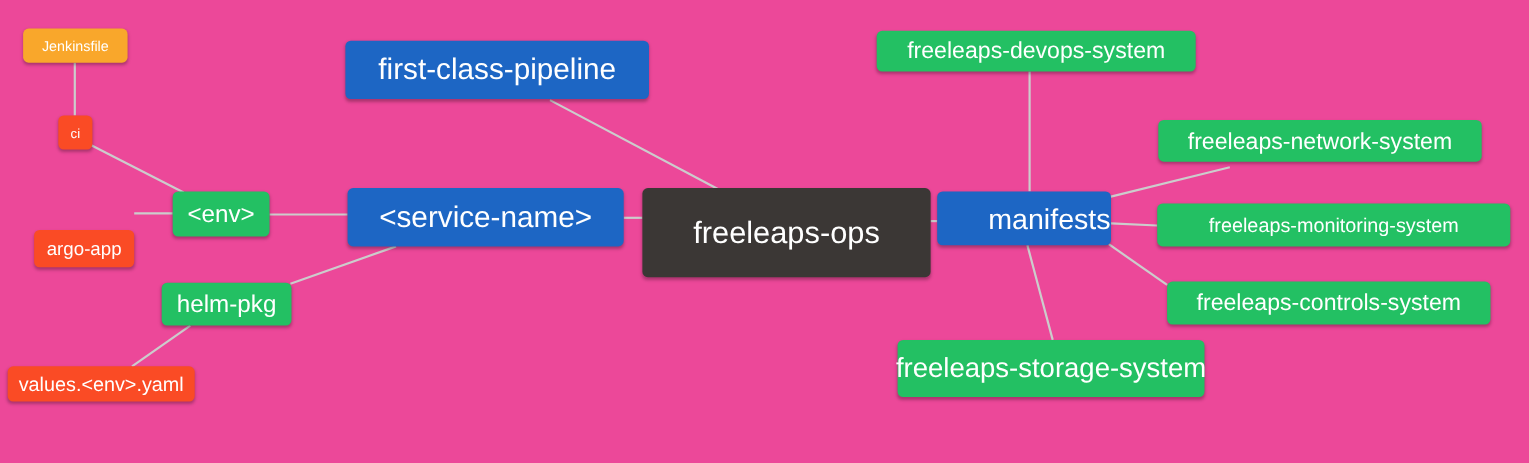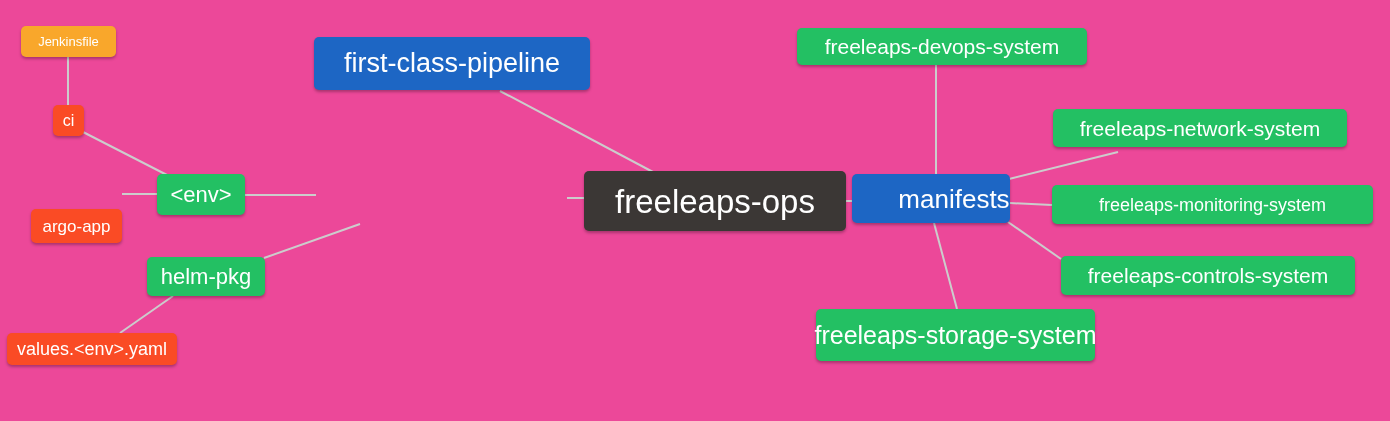--- a/index.html
+++ b/index.html
@@ -46,34 +46,35 @@
     <line x1="846" y1="201" x2="852" y2="201"></line>
     <line x1="936" y1="174" x2="936" y2="65"></line>
     <line x1="1009" y1="179" x2="1118" y2="152"></line>
     <line x1="1010" y1="203" x2="1052" y2="205"></line>
     <line x1="1008" y1="222" x2="1061" y2="259"></line>
     <line x1="934" y1="223" x2="957" y2="309"></line>
   </svg>
 
   <div class="node orange" style="left:21px;top:26px;width:95px;height:31px;font-size:13px;">Jenkinsfile</div>
 
-  <div class="node red" style="left:53px;top:105px;width:31px;height:31px;font-size:16px;">ci</div>
+  <div class="node red" style="left:53px;top:105px;width:31px;height:31px;font-size:12px;">ci</div>
 
   <div class="node red" style="left:31px;top:177px;width:91px;height:34px;font-size:17px;margin-top:32px;">argo-app</div>
 
   <div class="node green" style="left:157px;top:174px;width:88px;height:41px;font-size:22px;">&lt;env&gt;</div>
 
   <div class="node green" style="left:147px;top:257px;width:118px;height:39px;font-size:22px;">helm-pkg</div>
 
   <div class="node red" style="left:7px;top:333px;width:170px;height:32px;font-size:18px;">values.&lt;env&gt;.yaml</div>
 
   <div class="node blue" style="left:314px;top:37px;width:276px;height:53px;font-size:27px;">first-class-pipeline</div>
 
+  <div class="node blue" style="left:316px;top:171px;width:251px;height:53px;font-size:27px;">&lt;service-name&gt;</div>
 
-  <div class="node dark" style="left:584px;top:171px;width:262px;height:60px;font-size:33px;">freeleaps-ops</div>
+  <div class="node dark" style="left:584px;top:171px;width:262px;height:81px;font-size:28px;">freeleaps-ops</div>
 
   <div class="node blue" style="left:852px;top:174px;width:158px;height:49px;font-size:26px;padding-left:46px;">manifests</div>
 
   <div class="node green" style="left:797px;top:28px;width:290px;height:37px;font-size:21px;">freeleaps-devops-system</div>
 
   <div class="node green" style="left:1053px;top:109px;width:294px;height:38px;font-size:21px;">freeleaps-network-system</div>
 
   <div class="node green" style="left:1052px;top:185px;width:321px;height:39px;font-size:18px;">freeleaps-monitoring-system</div>
 
   <div class="node green" style="left:1061px;top:256px;width:294px;height:39px;font-size:21px;">freeleaps-controls-system</div>

